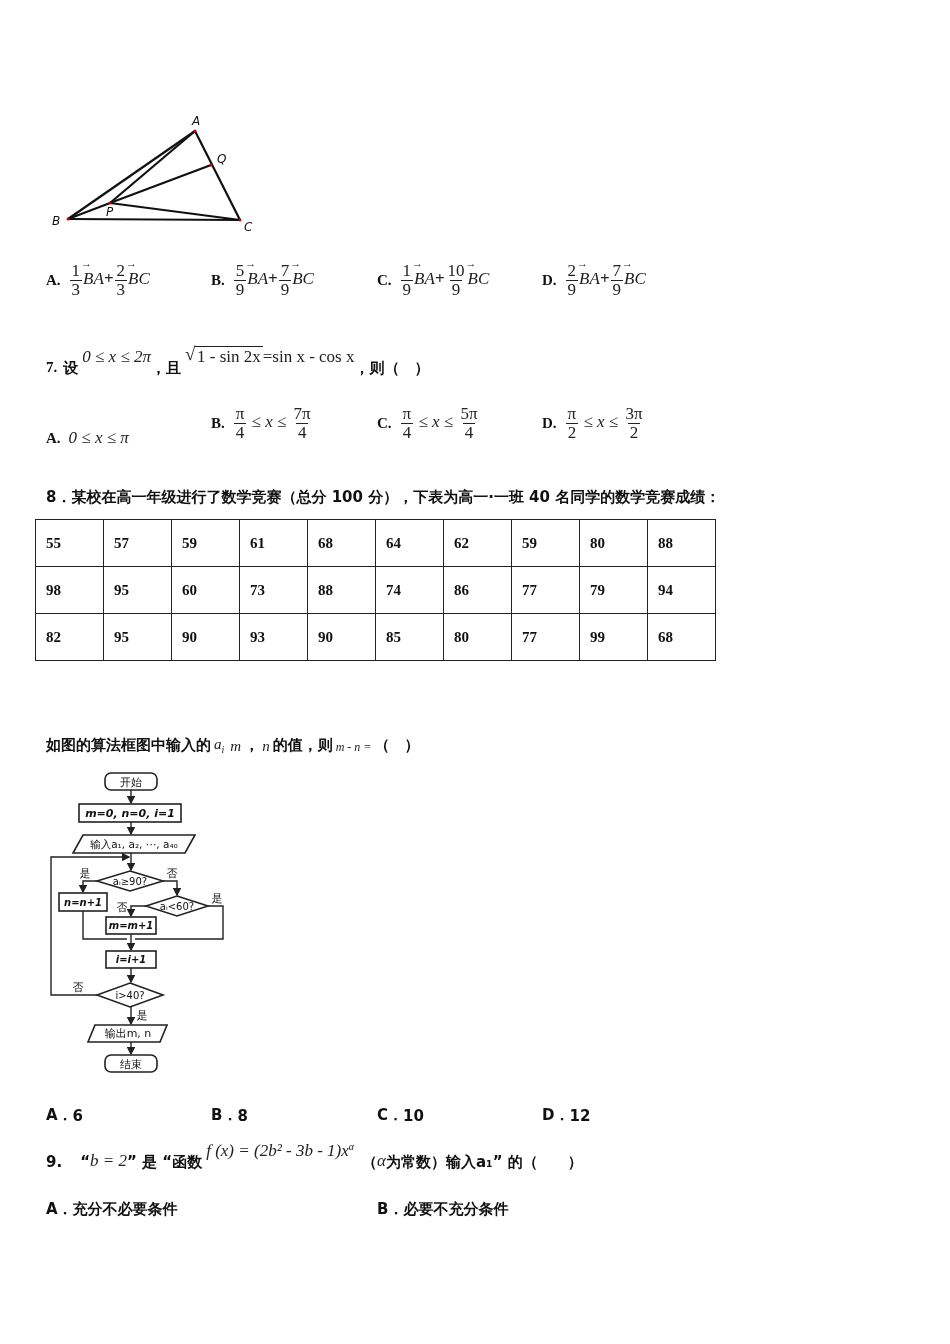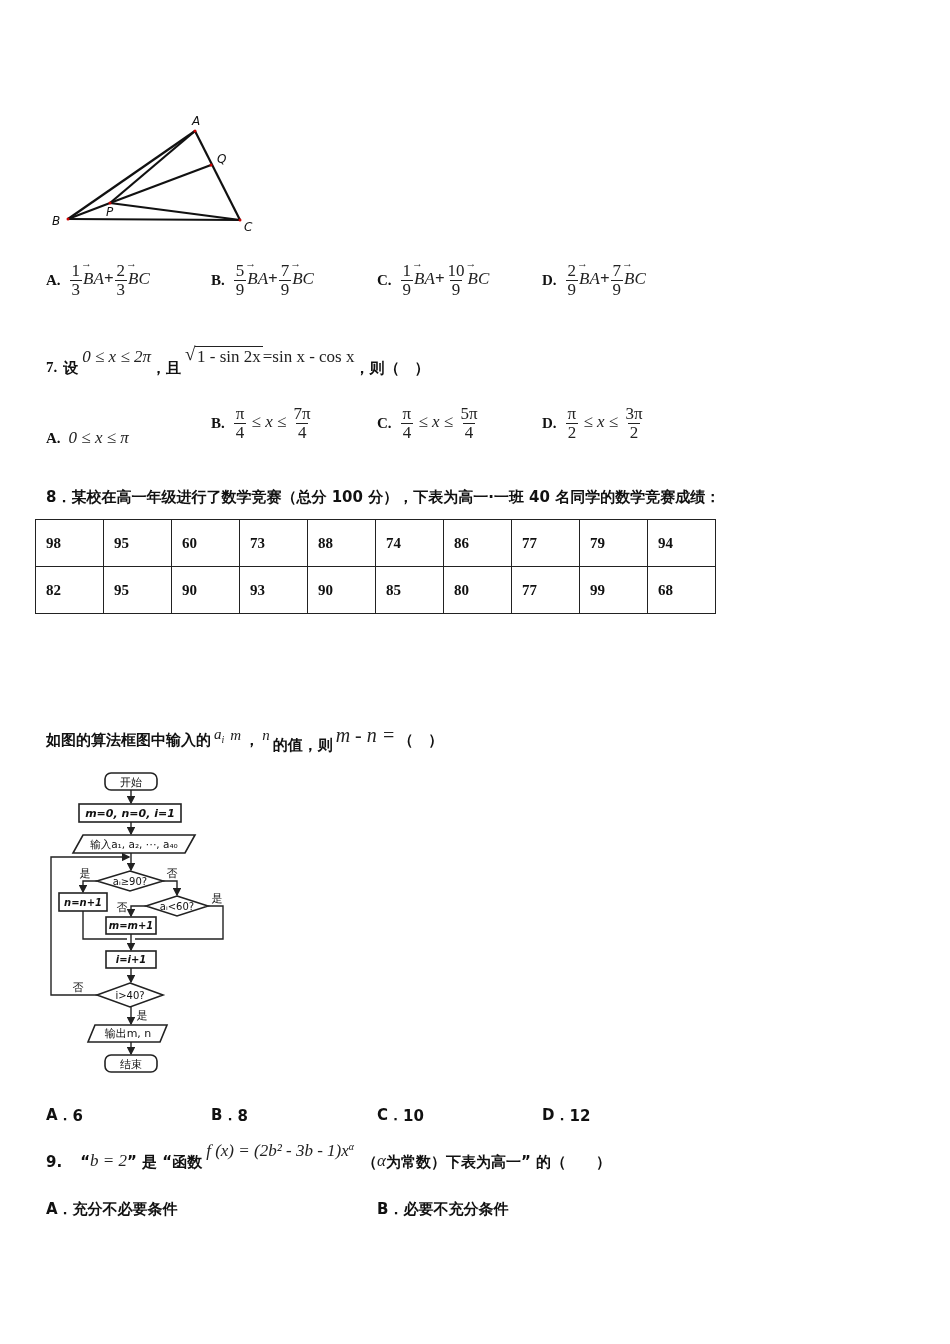--- a/index.html
+++ b/index.html
@@ -156,20 +156,32 @@
         <span class="num">3π</span>
         <span class="den">2</span>
       </span>
   </span>
 </div>
 
 <div class="abs cn" style="left:46px;top:488px;white-space:nowrap">8．某校在高一年级进行了数学竞赛（总分 100 分），下表为高一·一班 40 名同学的数学竞赛成绩：</div>
 
 <table class="scores">
   <tbody>
+      <tr>
+    <td>55</td>
+        <td>57</td>
+        <td>59</td>
+        <td>61</td>
+        <td>68</td>
+        <td>64</td>
+        <td>62</td>
+        <td>59</td>
+        <td>80</td>
+        <td>88</td>
+  </tr>
   <tr>
     <td>98</td>
         <td>95</td>
         <td>60</td>
         <td>73</td>
         <td>88</td>
         <td>74</td>
         <td>86</td>
         <td>77</td>
         <td>79</td>
@@ -183,28 +195,28 @@
         <td>90</td>
         <td>85</td>
         <td>80</td>
         <td>77</td>
         <td>99</td>
         <td>68</td>
   </tr>
 </tbody>
   </table>
 
-<div class="abs" style="left:46px;top:716px;display:flex;align-items:center;white-space:nowrap">
+<div class="abs" style="left:46px;top:716px;display:flex;align-items:flex-end;white-space:nowrap">
   <span class="cn" style="margin-top:10px">如图的算法框图中输入的</span>
   <span class="math" style="font-size:15px;margin:0 3px"><span>a</span><sub style="font-size:10px">i</sub></span>
   <span class="math" style="font-size:15px;margin:0 3px">m</span>
   <span class="cn" style="margin-top:10px">，</span>
   <span class="math" style="font-size:15px;margin:0 3px">n</span>
   <span class="cn" style="margin-top:20px">的值，则</span>
-  <span class="math" style="font-size:20px;margin:0 3px">m - n =</span>
+  <span class="math" style="font-size:12px;margin:0 3px">m - n =</span>
   <span class="cn" style="margin-top:10px">（　）</span>
 </div>
 
 <svg class="abs" style="left:45px;top:765px" width="190" height="315" viewBox="0 0 190 315">
   <defs>
     <marker id="ah" markerWidth="6" markerHeight="6" refX="5" refY="3" orient="auto">
         <path d="M0,0 L6,3 L0,6 z" fill="#222"></path>
       </marker>
   </defs>
   <g stroke="#222" stroke-width="1.6" fill="#fff">
@@ -292,21 +304,21 @@
 
 <div class="abs" style="left:46px;top:1141px;display:flex;align-items:flex-start;white-space:nowrap">
   <span class="cn" style="margin-top:12px;margin-right:18px">9.</span>
   <span class="cn" style="margin-top:12px">“</span>
   <span class="math" style="margin-top:10px">b = 2</span>
   <span class="cn" style="margin-top:12px;margin-right:4px">” 是 “函数</span>
   <span class="math">f (x) = (2b² - 3b - 1)x</span>
     <sup class="math" style="font-size:10px">α</sup>
   <span class="cn" style="margin-top:12px;margin-left:8px">（</span>
   <span class="math" style="margin-top:10px">α</span>
-  <span class="cn" style="margin-top:12px">为常数）下表为高一” 的（　　）</span>
+  <span class="cn" style="margin-top:12px">为常数）输入a₁” 的（　　）</span>
 </div>
 
 <div class="opt cn" style="left:46px;top:1200px;gap:0">
     <span>A．</span>
     <span>充分不必要条件</span>
   </div>
 <div class="opt cn" style="left:377px;top:1200px;gap:0">
     <span>B．</span>
     <span>必要不充分条件</span>
   </div>

